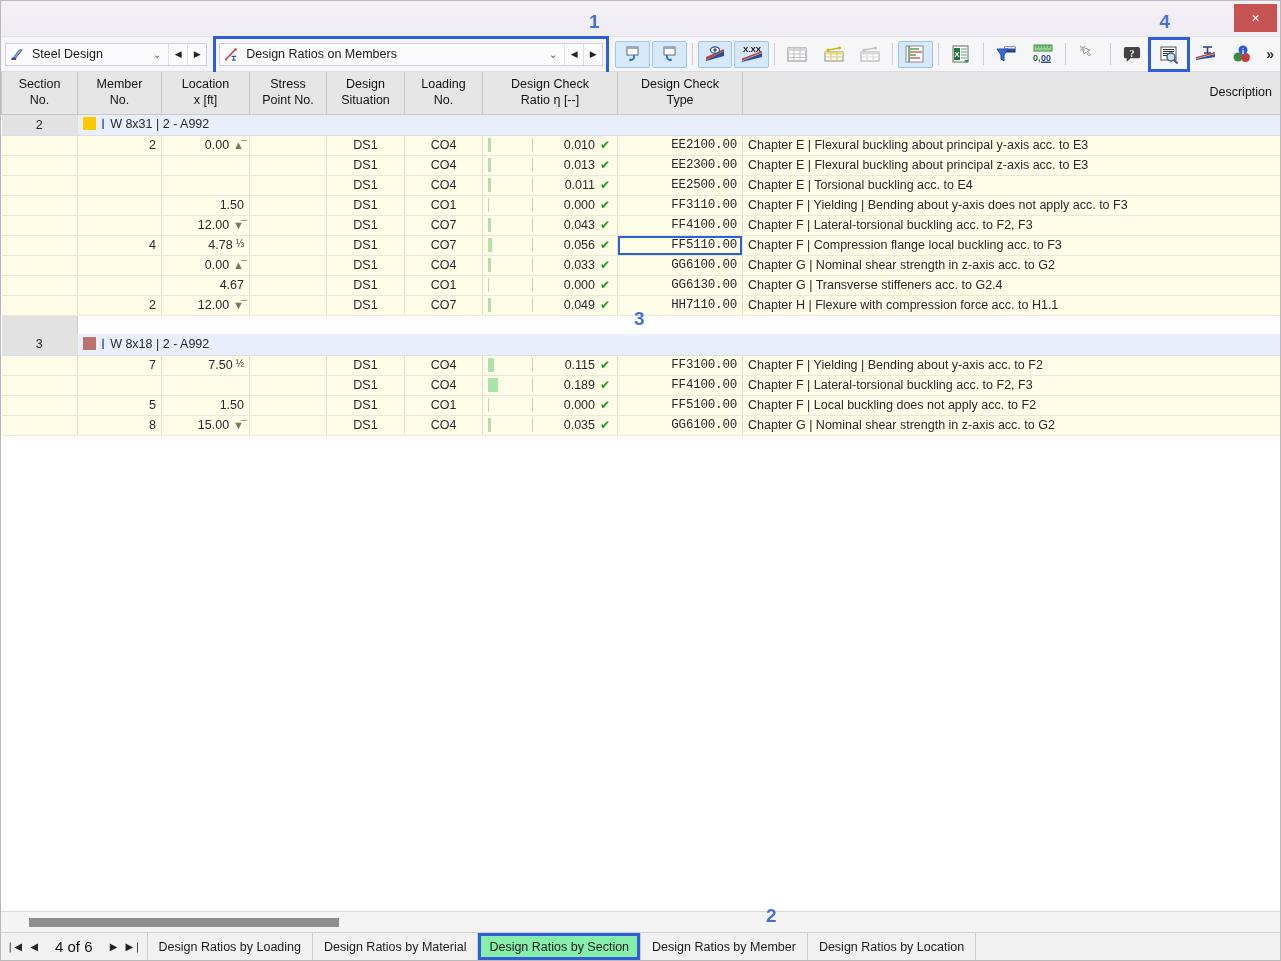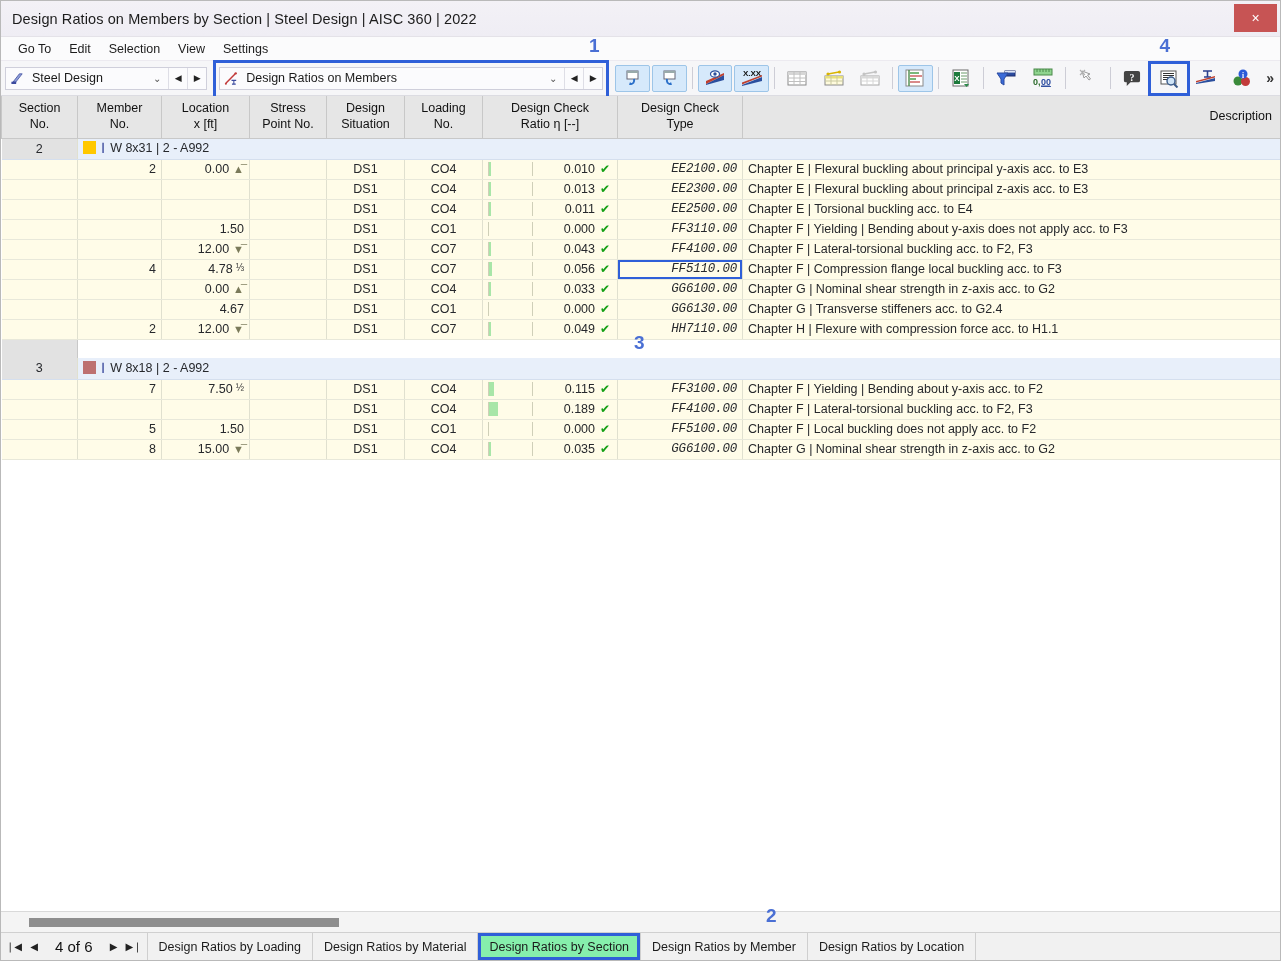--- a/index.html
+++ b/index.html
@@ -83,21 +83,21 @@
     padding: 3px 4px; height: 42px; vertical-align: middle; line-height: 1.25;
   }
   table.grid td {
     border-right: 1px solid #e0e0cf; border-bottom: 1px solid #e8e8da;
     font-size: 12.5px; padding: 1px 5px; height: 20px; color: #26282c;
     background: #fffce8; white-space: nowrap; overflow: hidden;
   }
   td.sec { background: #e2e2e2; border-right: 1px solid #c8c8c8; border-bottom: 1px solid #d2d2d2; text-align:center; }
   td.num { text-align: right; }
   td.ctr { text-align: center; }
-  td.mono { font-family: "Liberation Mono", monospace; text-align: right; font-size: 12.5px; letter-spacing: -0.2px; font-style: italic;}
+  td.mono { font-family: "Liberation Mono", monospace; text-align: right; font-size: 12.5px; letter-spacing: -0.2px;}
   td.desc { background: #fffce8; text-align: left; border-right: none; }
   tr.grouphdr td { background: #e8effa; border-bottom: 1px solid #d5dfee; height: 21px; }
   tr.grouphdr td.sec { background: #e2e2e2; }
   tr.blank td { background: #ffffff; border: none; height: 19px; }
   tr.blank td.sec { background: #e2e2e2; border-right: 1px solid #c8c8c8; }
 
   
   col.c0{width:76px} col.c1{width:84px} col.c2{width:88px} col.c3{width:77px}
   col.c4{width:78px} col.c5{width:78px} col.c6{width:135px} col.c7{width:125px}
   col.c8{width:540px}
@@ -135,31 +135,23 @@
   .tab.active { background: #86efac; position: relative; }
   .tab.active .tbox { position: absolute; inset: 0; border: 3px solid #2f5fd8; }
   .tabs-fill { flex: 1; border-left: 1px solid #cfcfcf; background: #f1f1f1; }
 </style>
 </head>
 <body>
 
 <div class="window">
 
   <div class="titlebar">
-    <div class="titlebar-text">Design Ratios on Members by Section | Steel Design | AISC 360 | 2022</div>
     <div class="close-btn">×</div>
   </div>
 
-  <div class="menubar">
-    <div class="mi">Go To</div>
-    <div class="mi">Edit</div>
-    <div class="mi">Selection</div>
-    <div class="mi">View</div>
-    <div class="mi">Settings</div>
-  </div>
 
   <div class="toolbar">
 
     <div class="anno-num" style="left:588px; top:-26px;">1</div>
 
     <div class="combo first">
       <span class="combo-icon">
         <svg width="15" height="15" viewBox="0 0 16 16">
             <path d="M3 12 L10 3 L13 3 L6 12 Z" fill="#8f9fd8" stroke="#3b4a9e" stroke-width="0.8"></path>
             <path d="M3 12 L6 12 M3 12 L3 13 M6 12 L6 13" stroke="#3b4a9e" stroke-width="1.3"></path>

